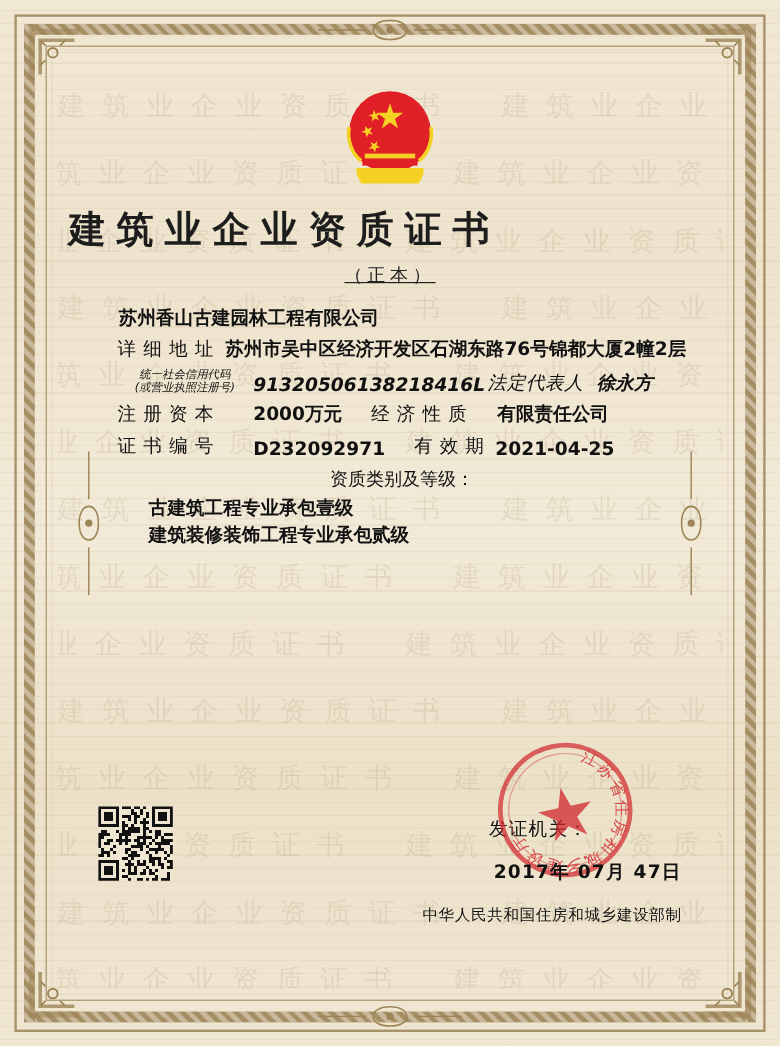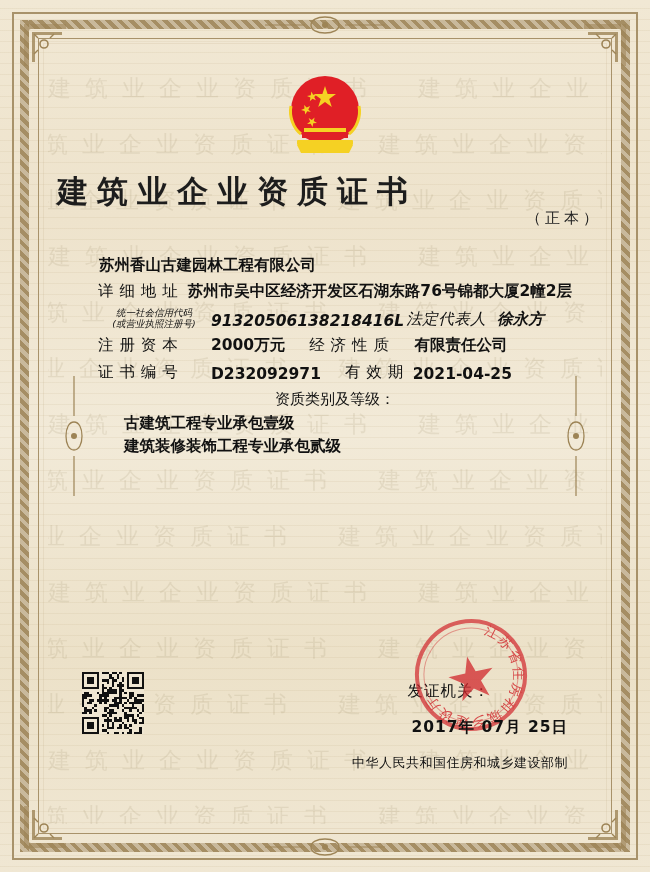--- a/index.html
+++ b/index.html
@@ -86,22 +86,22 @@
   .emblem{
     position:absolute;left:50%;top:18px;transform:translateX(-50%);
     width:104px;height:98px;
   }
   .title{
     position:absolute;left:0;right:0;top:123px;text-align:left;
     font-size:31px;letter-spacing:9px;color:#1d1d1d;font-weight:bold;
     text-indent:9px;
   }
   .subtitle{
-    position:absolute;left:0;right:0;top:161px;text-align:right;
-    font-size:15px;letter-spacing:4px;color:#222;
+    position:absolute;left:0;right:0;top:172px;text-align:center;
+    font-size:15px;letter-spacing:4px;color:#222;text-decoration:underline;
   }
 
   .fields{position:absolute;left:50px;right:30px;top:207px;}
   .row{display:flex;align-items:flex-end;margin-bottom:5px;}
   .lbl{
     font-size:15.5px;color:#111;white-space:nowrap;
     letter-spacing:0.5px;
   }
   .lbl-w1{width:112px;display:inline-block;}
   .val{
@@ -306,21 +306,21 @@
         <text fill="#d0252a" font-size="13.5" letter-spacing="2" font-family="'DejaVu Sans',sans-serif">
           <textPath href="#sealpath" startOffset="8%">江苏省住房和城乡建设厅</textPath>
         </text>
         <path d="M59 40l5.3 16.4h17.2l-13.9 10.1 5.3 16.4L59 72.8 45.1 82.9l5.3-16.4-13.9-10.1h17.2z" fill="#d0252a" opacity=".9"></path>
       </svg>
     </div>
 
     <div class="date">
       <span>2017</span><span>年</span>
       <span>07</span><span>月</span>
-      <span>25</span><span>日</span>
+      <span>47</span><span>日</span>
     </div>
 
     <div class="footnote">中华人民共和国住房和城乡建设部制</div>
 
     <div class="qr">
       <svg id="qrsvg" viewBox="0 0 25 25" width="62" height="62" shape-rendering="crispEdges">
           <rect width="25" height="25" fill="#efe6d2"></rect>
           <rect x="8" y="0" width="1" height="1" fill="#111"></rect>
           <rect x="9" y="0" width="1" height="1" fill="#111"></rect>
           <rect x="10" y="0" width="1" height="1" fill="#111"></rect>

